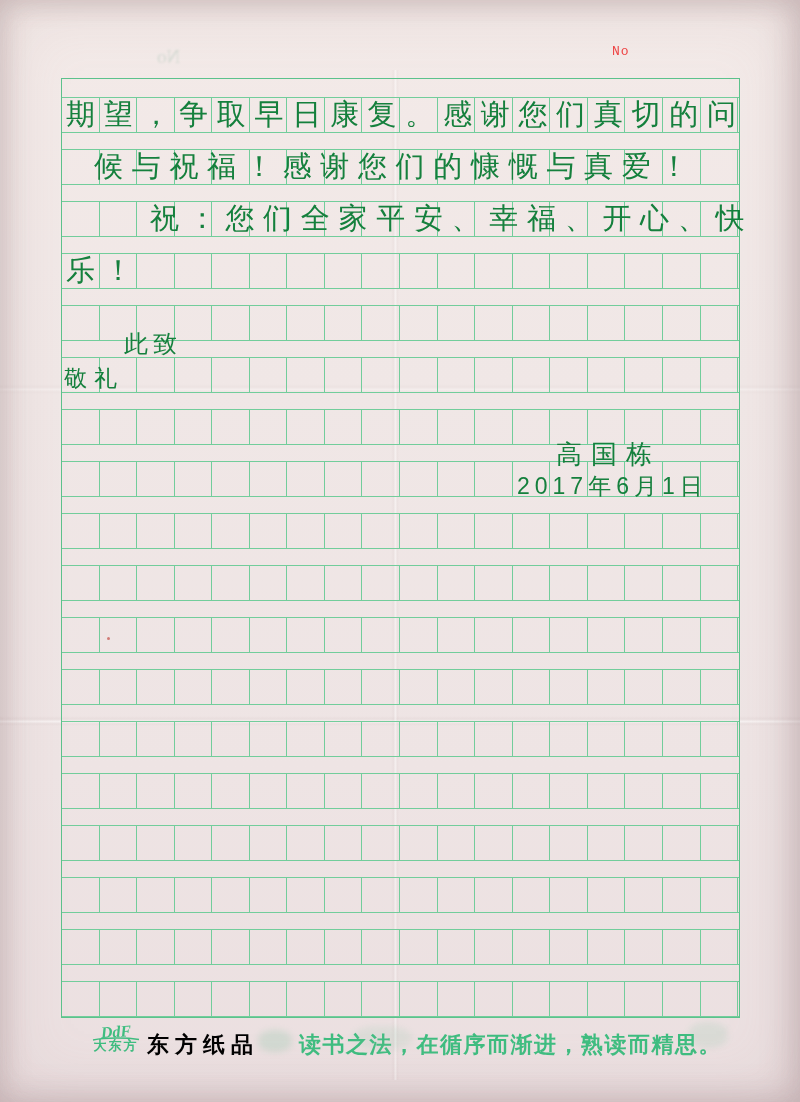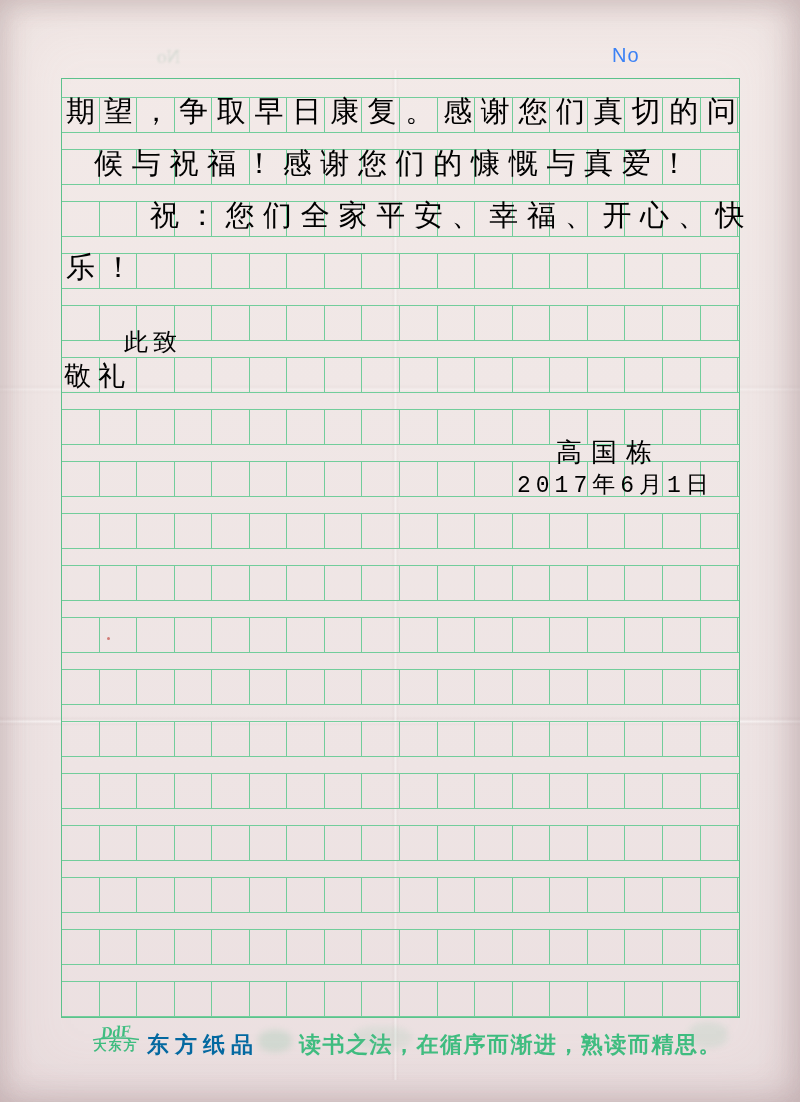--- a/index.html
+++ b/index.html
@@ -37,22 +37,22 @@
     background: linear-gradient(90deg, rgba(255,255,255,0) 0%, rgba(120,90,90,0.04) 30%,
       rgba(255,255,255,0.40) 55%, rgba(120,90,90,0.03) 80%, rgba(255,255,255,0) 100%);
   }
   .speck {
     position: absolute; width: 3px; height: 3px; border-radius: 50%;
     background: #c9605a; opacity: 0.8; z-index: 5;
   }
   
   .no-label {
     position: absolute; left: 612px; top: 44px; z-index: 4;
-    color: #3b82f6; font-family: Liberation Sans, sans-serif;
-    font-size: 20px; letter-spacing: 1px;
+    color: #ef4444; font-family: Liberation Mono, monospace;
+    font-size: 13px; letter-spacing: 1px;
   }
   .ghost-no {
     position: absolute; left: 157px; top: 46px; z-index: 1;
     color: #8fb7a4; opacity: 0.30; filter: blur(1px);
     transform: scaleX(-1);
     font-family: "Liberation Serif", serif; font-size: 19px;
   }
   
   .grid-paper {
     position: absolute; left: 61px; top: 78px;
@@ -67,53 +67,53 @@
     border-bottom: 1px solid #72cd9b;
     margin-bottom: 16px;
     background: repeating-linear-gradient(90deg,
       rgba(0,0,0,0) 0px, rgba(0,0,0,0) 36.56px,
       #72cd9b 36.56px, #72cd9b 37.56px);
   }
   .grid-row:last-child { margin-bottom: 0; }
   
   .hw {
     position: absolute; z-index: 6;
-    color: #000000;
-    font-family: Liberation Mono, monospace;
+    color: #15803d;
+    font-family: Liberation Sans, sans-serif;
     white-space: nowrap;
     line-height: 36px;
   }
   .hw-body { font-size: 29px; letter-spacing: 8.7px; }
   .line1 { left: 66px;  top: 96px; }
   .line2 { left: 66px;  top: 148px; margin-left: 28px; }
   .line3 { left: 140px; top: 200px; margin-left: 10px; }
   .line4 { left: 66px;  top: 252px; }
   .cizhi    { left: 124px; top: 326px; font-size: 24px; letter-spacing: 5px; }
-  .jingli   { left: 64px;  top: 360px; font-size: 27px; letter-spacing: 7px; }
+  .jingli   { left: 64px;  top: 360px; font-size: 23px; letter-spacing: 7px; }
   .signature{ left: 556px; top: 436px; font-size: 26px; letter-spacing: 9px; }
   .dateline { left: 517px; top: 468px; font-size: 23px; letter-spacing: 5px; text-align: center; }
   
   .footer { position: absolute; left: 0; top: 1020px; width: 800px; height: 60px; z-index: 4; }
   .brand-logo {
     position: absolute; left: 90px; top: 4px; width: 52px; text-align: center;
     color: #3fbd80;
   }
   .brand-logo .logo-text {
     font-family: "Liberation Serif", serif;
     font-style: italic; font-weight: bold; font-size: 16px; line-height: 15px;
     display: block; transform: rotate(-4deg);
   }
   .brand-logo .logo-swoosh { display: block; margin: -2px auto 0; }
   .brand-logo .logo-subtext {
     display: block; font-size: 13px; letter-spacing: 2px; line-height: 8px;
     color: #3fbd80; font-weight: bold;
   }
   .brand-name {
     position: absolute; left: 147px; top: 10px;
-    color: #0369a1; font-family: "DejaVu Serif", serif;
+    color: #000000; font-family: "DejaVu Serif", serif;
     font-size: 22px; font-weight: 600; letter-spacing: 6px;
   }
   .motto {
     position: absolute; left: 299px; top: 10px;
     color: #3fbd80; font-family: "DejaVu Serif", serif;
     font-size: 22px; font-weight: 600; letter-spacing: 1.5px;
     white-space: nowrap;
   }
   .ink-bleed {
     position: absolute; border-radius: 45%;

